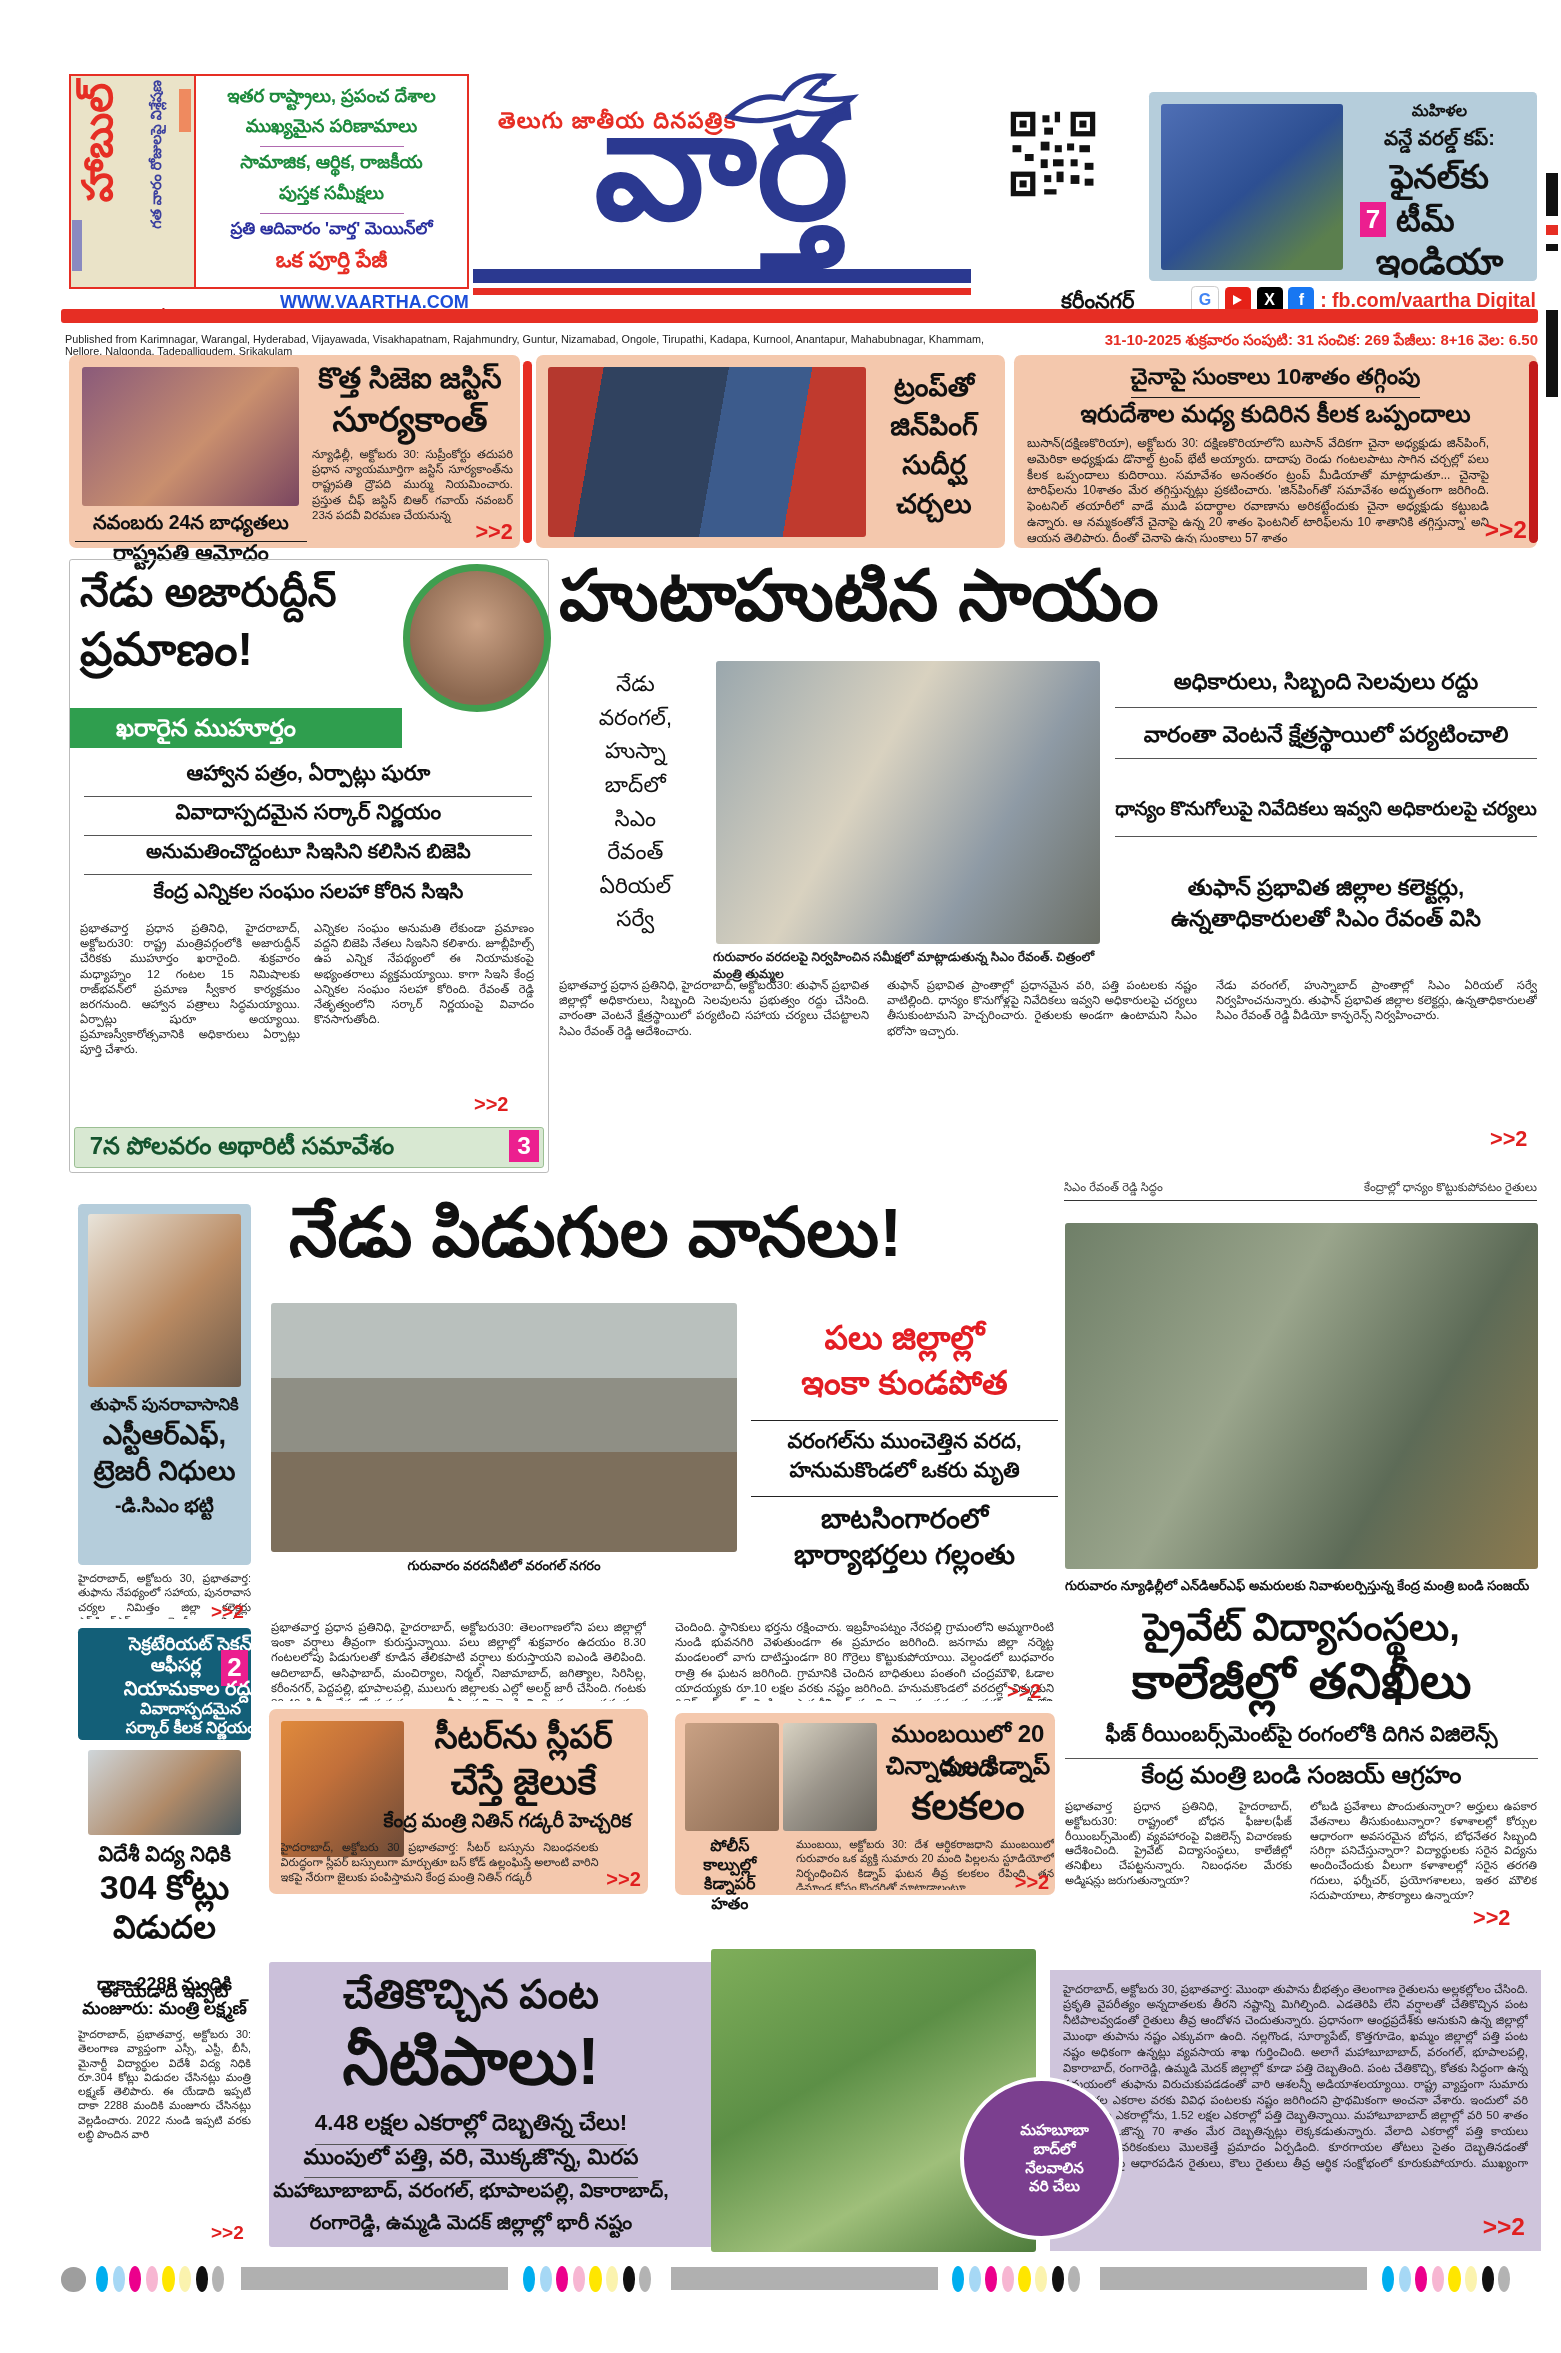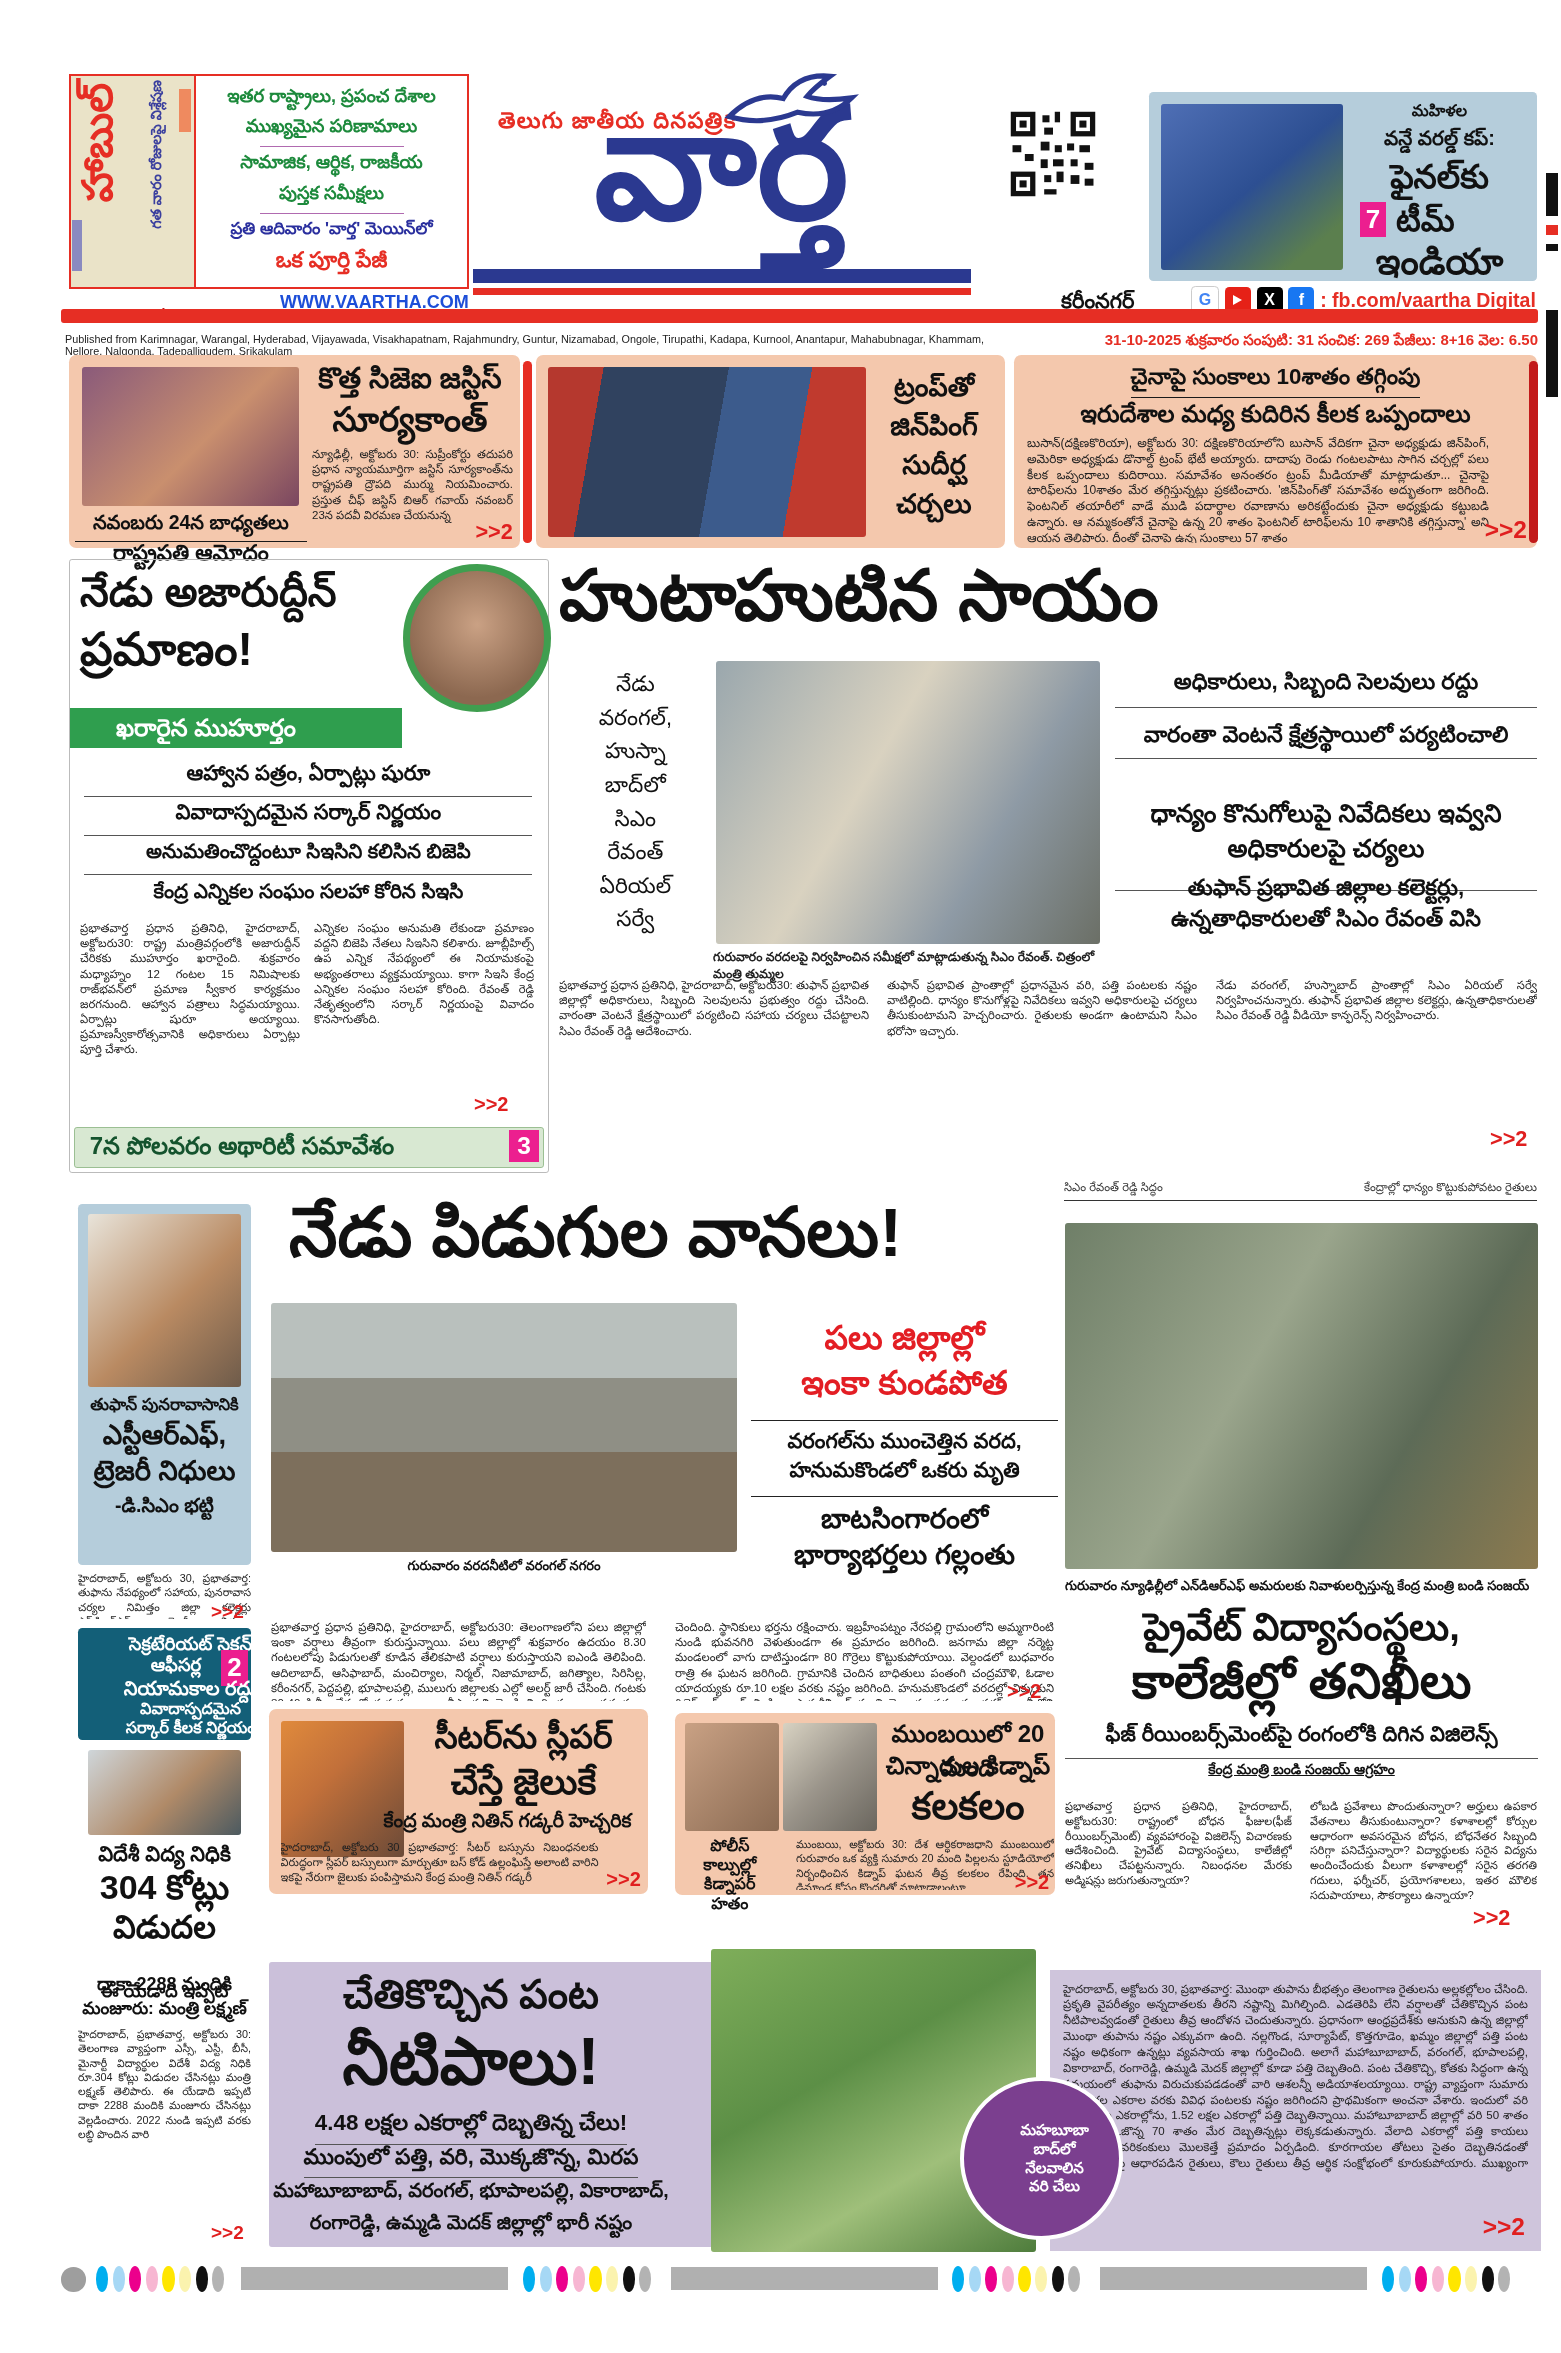--- a/index.html
+++ b/index.html
@@ -195,21 +195,21 @@
 హుస్నా
 బాద్‌లో
 సిఎం
 రేవంత్
 ఏరియల్
 సర్వే</div>
     <div class="abs photo ph-cm" style="left:157px;top:102px;width:384px;height:283px;"></div>
     <div class="abs b" style="left:154px;top:391px;width:393px;font-size:12.3px;color:#222;">గురువారం వరదలపై నిర్వహించిన సమీక్షలో మాట్లాడుతున్న సిఎం రేవంత్. చిత్రంలో మంత్రి తుమ్మల</div>
     <div class="abs ctr b thinrule" style="left:556px;top:110px;width:422px;font-size:22.4px;padding-bottom:7.2px;">అధికారులు, సిబ్బంది సెలవులు రద్దు</div>
     <div class="abs ctr b thinrule" style="left:556px;top:160px;width:422px;font-size:22.4px;padding-bottom:7.2px;line-height:1.4;">వారంతా వెంటనే క్షేత్రస్థాయిలో పర్యటించాలి</div>
-    <div class="abs ctr b thinrule" style="left:556px;top:237px;width:422px;font-size:25px;padding-bottom:24px;line-height:1.4;">ధాన్యం కొనుగోలుపై నివేదికలు ఇవ్వని అధికారులపై చర్యలు</div>
+    <div class="abs ctr b thinrule" style="left:556px;top:237px;width:422px;font-size:19px;padding-bottom:13px;line-height:1.4;">ధాన్యం కొనుగోలుపై నివేదికలు ఇవ్వని అధికారులపై చర్యలు</div>
     <div class="abs ctr b" style="left:556px;top:313px;width:422px;font-size:22.4px;line-height:1.4;">తుఫాన్ ప్రభావిత జిల్లాల కలెక్టర్లు, ఉన్నతాధికారులతో సిఎం రేవంత్ విసి</div>
     <div class="abs body-txt" style="left:0;top:419px;width:310px;height:173px;overflow:hidden;">ప్రభాతవార్త ప్రధాన ప్రతినిధి, హైదరాబాద్, అక్టోబరు30: తుఫాన్ ప్రభావిత జిల్లాల్లో అధికారులు, సిబ్బంది సెలవులను ప్రభుత్వం రద్దు చేసింది. వారంతా వెంటనే క్షేత్రస్థాయిలో పర్యటించి సహాయ చర్యలు చేపట్టాలని సిఎం రేవంత్ రెడ్డి ఆదేశించారు.</div>
     <div class="abs body-txt" style="left:328px;top:419px;width:310px;height:173px;overflow:hidden;">తుఫాన్ ప్రభావిత ప్రాంతాల్లో ప్రధానమైన వరి, పత్తి పంటలకు నష్టం వాటిల్లింది. ధాన్యం కొనుగోళ్లపై నివేదికలు ఇవ్వని అధికారులపై చర్యలు తీసుకుంటామని హెచ్చరించారు. రైతులకు అండగా ఉంటామని సిఎం భరోసా ఇచ్చారు.</div>
     <div class="abs body-txt" style="left:657px;top:419px;width:321px;height:144px;overflow:hidden;">నేడు వరంగల్, హుస్నాబాద్ ప్రాంతాల్లో సిఎం ఏరియల్ సర్వే నిర్వహించనున్నారు. తుఫాన్ ప్రభావిత జిల్లాల కలెక్టర్లు, ఉన్నతాధికారులతో సిఎం రేవంత్ రెడ్డి వీడియో కాన్ఫరెన్స్ నిర్వహించారు.</div>
     <div class="abs more" style="left:931px;top:567px;font-size:21.7px;">&gt;&gt;2</div>
     <div class="abs" style="left:505px;top:622px;width:473px;border-bottom:1.4px solid #333;padding-bottom:2.9px;font-size:11.5px;color:#333;display:flex;justify-content:space-between;">
       <span>సిఎం రేవంత్ రెడ్డి సిద్ధం</span>
       <span>కేంద్రాల్లో ధాన్యం కొట్టుకుపోవటం రైతులు</span>
     </div>
   </div>
@@ -298,21 +298,21 @@
 నేలవాలిన
 వరి చేలు</span>
   </div>
 
   <div class="abs" style="left:1065px;top:1223px;width:473px;">
     <div class="abs photo ph-tribute" style="left:0;top:0;width:473px;height:346px;"></div>
     <div class="abs b" style="left:0;top:355px;width:473px;font-size:13px;">గురువారం న్యూఢిల్లీలో ఎన్‌డిఆర్‌ఎఫ్ అమరులకు నివాళులర్పిస్తున్న కేంద్ర మంత్రి బండి సంజయ్</div>
     <div class="abs ctr b" style="left:0;top:383px;width:473px;font-size:38px;">ప్రైవేట్ విద్యాసంస్థలు,</div>
     <div class="abs ctr b" style="left:0;top:430px;width:473px;font-size:49px;">కాలేజీల్లో తనిఖీలు</div>
     <div class="abs ctr b thinrule" style="left:0;top:499px;width:473px;font-size:21px;padding-bottom:7.2px;">ఫీజ్ రీయింబర్స్‌మెంట్‌పై రంగంలోకి దిగిన విజిలెన్స్</div>
-    <div class="abs ctr b" style="left:0;top:538px;width:473px;font-size:14px;text-decoration:underline;">కేంద్ర మంత్రి బండి సంజయ్ ఆగ్రహం</div>
+    <div class="abs ctr b" style="left:0;top:538px;width:473px;font-size:24px;">కేంద్ర మంత్రి బండి సంజయ్ ఆగ్రహం</div>
     <div class="abs body-txt" style="left:0;top:576px;width:227px;height:137px;overflow:hidden;font-size:11.2px;">ప్రభాతవార్త ప్రధాన ప్రతినిధి, హైదరాబాద్, అక్టోబరు30: రాష్ట్రంలో బోధన ఫీజుల(ఫీజ్ రీయింబర్స్‌మెంట్) వ్యవహారంపై విజిలెన్స్ విచారణకు ఆదేశించింది. ప్రైవేట్ విద్యాసంస్థలు, కాలేజీల్లో తనిఖీలు చేపట్టనున్నారు. నిబంధనల మేరకు అడ్మిషన్లు జరుగుతున్నాయా?</div>
     <div class="abs body-txt" style="left:245px;top:576px;width:227px;height:137px;overflow:hidden;font-size:11.2px;">లోబడి ప్రవేశాలు పొందుతున్నారా? అర్హులు ఉపకార వేతనాలు తీసుకుంటున్నారా? కళాశాలల్లో కోర్సుల ఆధారంగా అవసరమైన బోధన, బోధనేతర సిబ్బంది సరిగ్గా పనిచేస్తున్నారా? విద్యార్థులకు సరైన విద్యను అందించేందుకు వీలుగా కళాశాలల్లో సరైన తరగతి గదులు, ఫర్నీచర్, ప్రయోగశాలలు, ఇతర మౌలిక సదుపాయాలు, సౌకర్యాలు ఉన్నాయా?</div>
     <div class="abs more" style="left:408px;top:682px;font-size:21.7px;">&gt;&gt;2</div>
   </div>
 
   <div class="abs" style="left:1050px;top:1970px;width:491px;height:281px;background:#cfc5dc;z-index:2;padding:11.5px 13px;box-sizing:border-box;">
     <div class="body-txt" style="font-size:11.5px;line-height:1.38;height:238px;overflow:hidden;">హైదరాబాద్, అక్టోబరు 30, ప్రభాతవార్త: మొంథా తుపాను బీభత్సం తెలంగాణ రైతులను అల్లకల్లోలం చేసింది. ప్రకృతి వైపరీత్యం అన్నదాతలకు తీరని నష్టాన్ని మిగిల్చింది. ఎడతెరిపి లేని వర్షాలతో చేతికొచ్చిన పంట నీటిపాలవ్వడంతో రైతులు తీవ్ర ఆందోళన చెందుతున్నారు. ప్రధానంగా ఆంధ్రప్రదేశ్‌కు ఆనుకుని ఉన్న జిల్లాల్లో మొంథా తుపాను నష్టం ఎక్కువగా ఉంది. నల్లగొండ, సూర్యాపేట్, కొత్తగూడెం, ఖమ్మం జిల్లాల్లో పత్తి పంట నష్టం అధికంగా ఉన్నట్లు వ్యవసాయ శాఖ గుర్తించింది. అలాగే మహాబూబాబాద్, వరంగల్, భూపాలపల్లి, వికారాబాద్, రంగారెడ్డి, ఉమ్మడి మెదక్ జిల్లాల్లో కూడా పత్తి దెబ్బతింది. పంట చేతికొచ్చి, కోతకు సిద్ధంగా ఉన్న సమయంలో తుఫాను విరుచుకుపడడంతో వారి ఆశలన్నీ అడియాశలయ్యాయి. రాష్ట్ర వ్యాప్తంగా సుమారు 4.48లక్షల ఎకరాల వరకు వివిధ పంటలకు నష్టం జరిగిందని ప్రాథమికంగా అంచనా వేశారు. ఇందులో వరి 2.82 లక్షల ఎకరాల్లోను, 1.52 లక్షల ఎకరాల్లో పత్తి దెబ్బతిన్నాయి. మహాబూబాబాద్ జిల్లాల్లో వరి 50 శాతం మేర, మొక్కజొన్న 70 శాతం మేర దెబ్బతిన్నట్లు లెక్కకడుతున్నారు. వేలాది ఎకరాల్లో పత్తి కాయలు నేలరాలగా, వరికంకులు మొలకెత్తే ప్రమాదం ఏర్పడింది. కూరగాయల తోటలు సైతం దెబ్బతినడంతో వ్యవసాయంపై ఆధారపడిన రైతులు, కౌలు రైతులు తీవ్ర ఆర్థిక సంక్షోభంలో కూరుకుపోయారు. ముఖ్యంగా పత్తి,</div>
     <div class="abs more" style="right:16px;bottom:10px;font-size:24.5px;">&gt;&gt;2</div>
   </div>
 

